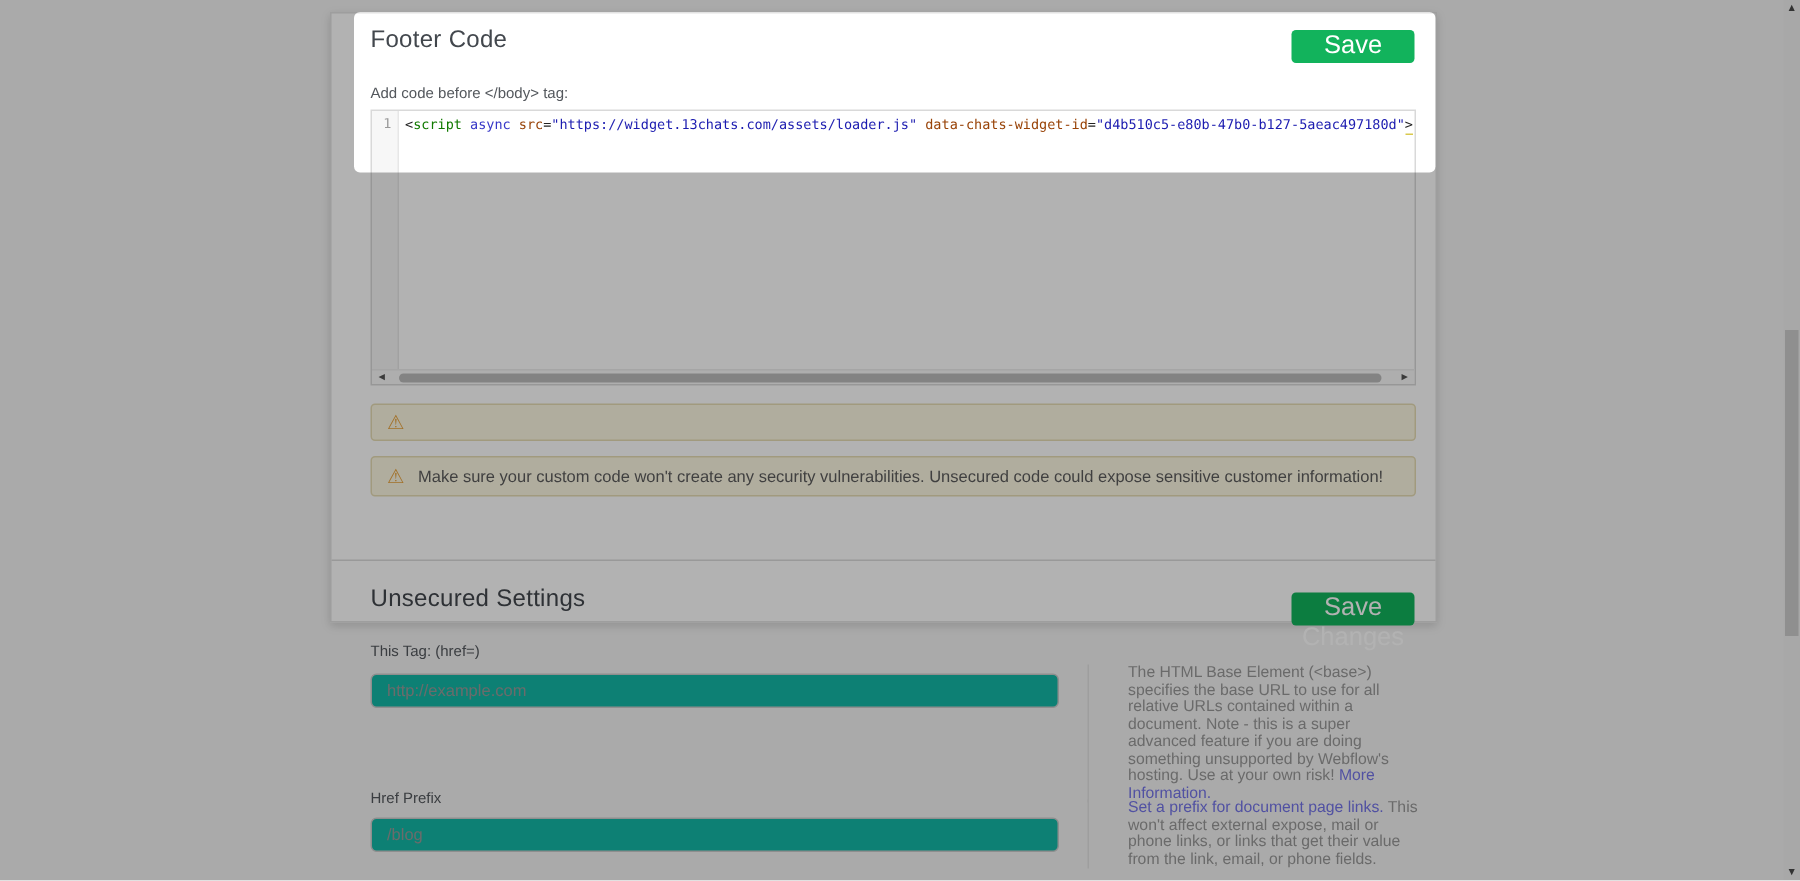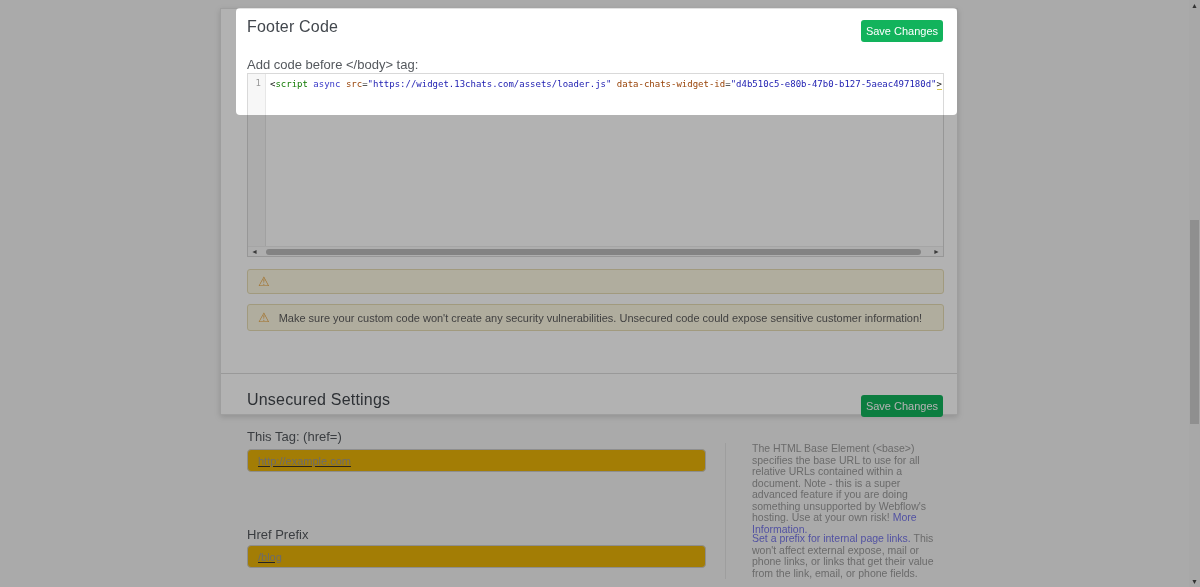--- a/index.html
+++ b/index.html
@@ -8,23 +8,23 @@
 
   
   .card { position:absolute; left:220px; top:8px; width:738px; height:407px;
           background:#ffffff; border:1px solid #e2e2e2;
           box-shadow:0 2px 6px rgba(0,0,0,0.15); }
 
   .section-title { position:absolute; left:26px; font-size:16px; font-weight:400;
                    color:#42474d; letter-spacing:.2px; }
   .btn-save { position:absolute; right:14px; width:82px; height:22px;
               background:#12b35c; color:#fff; border:none; border-radius:3px;
-              font-family:"Liberation Sans",sans-serif; font-size:11px; cursor:pointer; }
+              font-family:"Liberation Sans",sans-serif; font-size:17px; cursor:pointer; }
 
-  .field-label { position:absolute; left:26px; font-size:13px; color:#54585d; }
+  .field-label { position:absolute; left:26px; font-size:10px; color:#54585d; }
 
   
   .editor { position:absolute; left:26px; top:64px; width:697px; height:184px;
             background:#fff; border:1px solid #d9d9d9; overflow:hidden; }
   .gutter { position:absolute; left:0; top:0; bottom:10px; width:18px;
             background:#f7f7f7; border-right:1px solid #e7e7e7; }
   .line-num { padding:4px 4px 0 0; text-align:right; font-family:"DejaVu Sans Mono",monospace;
               font-size:9px; color:#999; }
   .code-line { position:absolute; left:22px; right:1px; top:4px; white-space:pre;
                overflow:hidden; font-family:"DejaVu Sans Mono",monospace; font-size:9px; line-height:12px; }
@@ -43,23 +43,23 @@
   .warn { position:absolute; left:26px; width:697px; display:flex; align-items:center;
           gap:9px; padding:0 10px; background:#fdf8e3; border:1px solid #e7ddb5;
           border-radius:3px; }
   .warn-icon { font-size:13px; color:#e8a33d; line-height:1; }
   .warn-text { font-size:11px; color:#5c5c5c; }
 
   .divider { position:absolute; left:0; right:0; top:364px; border-top:1px solid #dcdcdc; }
 
   
   .text-input { position:absolute; left:26px; width:459px; height:23px;
-                border:1px solid #ccc; border-radius:4px; background:#eab308;
+                border:1px solid #ccc; border-radius:4px; background:#14b8a6;
                 padding:0 10px; font-family:"Liberation Sans",sans-serif;
-                font-size:11px; color:#333;text-decoration:underline; }
+                font-size:11px; color:#333; }
   .text-input::placeholder { color:#9a9a9a; }
   .help { position:absolute; left:504px; width:222px; border-left:1px solid #e2e2e2;
           padding-left:26px; font-size:10.5px; line-height:11.5px; color:#999; }
   .help-link { color:#7575e8; cursor:pointer; }
 
   
   .vscroll { position:absolute; right:0; top:0; width:11px; height:587px; background:#f1f1f1; }
   .vs-arrow { position:absolute; left:0; width:11px; text-align:center;
               font-size:7px; color:#4a4a4a; }
   .vs-arrow.up{ top:2px; } .vs-arrow.down{ bottom:2px; }
@@ -104,21 +104,21 @@
 
   <h2 class="section-title" style="top:382px;">Unsecured Settings</h2>
   <button class="btn-save" style="top:386px;">Save Changes</button>
 
   <div class="field-label" style="top:420px;">This Tag: (href=)</div>
   <input class="text-input" style="top: 440px;" type="text" placeholder="http://example.com">
   <div class="help" style="top:434px;"><span>The HTML Base Element (&lt;base&gt;) specifies the base URL to use for all relative URLs contained within a document. Note - this is a super advanced feature if you are doing something unsupported by Webflow's hosting. Use at your own risk! </span><span class="help-link">More Information.</span></div>
 
   <div class="field-label" style="top:518px;">Href Prefix</div>
   <input class="text-input" style="top: 536px;" type="text" placeholder="/blog">
-  <div class="help" style="top:524px;"><span class="help-link">Set a prefix for internal page links.</span><span> This won't affect external expose, mail or phone links, or links that get their value from the link, email, or phone fields.</span></div>
+  <div class="help" style="top:524px;"><span class="help-link">Set a prefix for document page links.</span><span> This won't affect external expose, mail or phone links, or links that get their value from the link, email, or phone fields.</span></div>
 </div>
 
 <div class="vscroll">
   <span class="vs-arrow up">▲</span>
   <div class="vthumb"></div>
   <span class="vs-arrow down">▼</span>
 </div>
 
 <div class="overlay">
   <div class="spotlight"></div>

